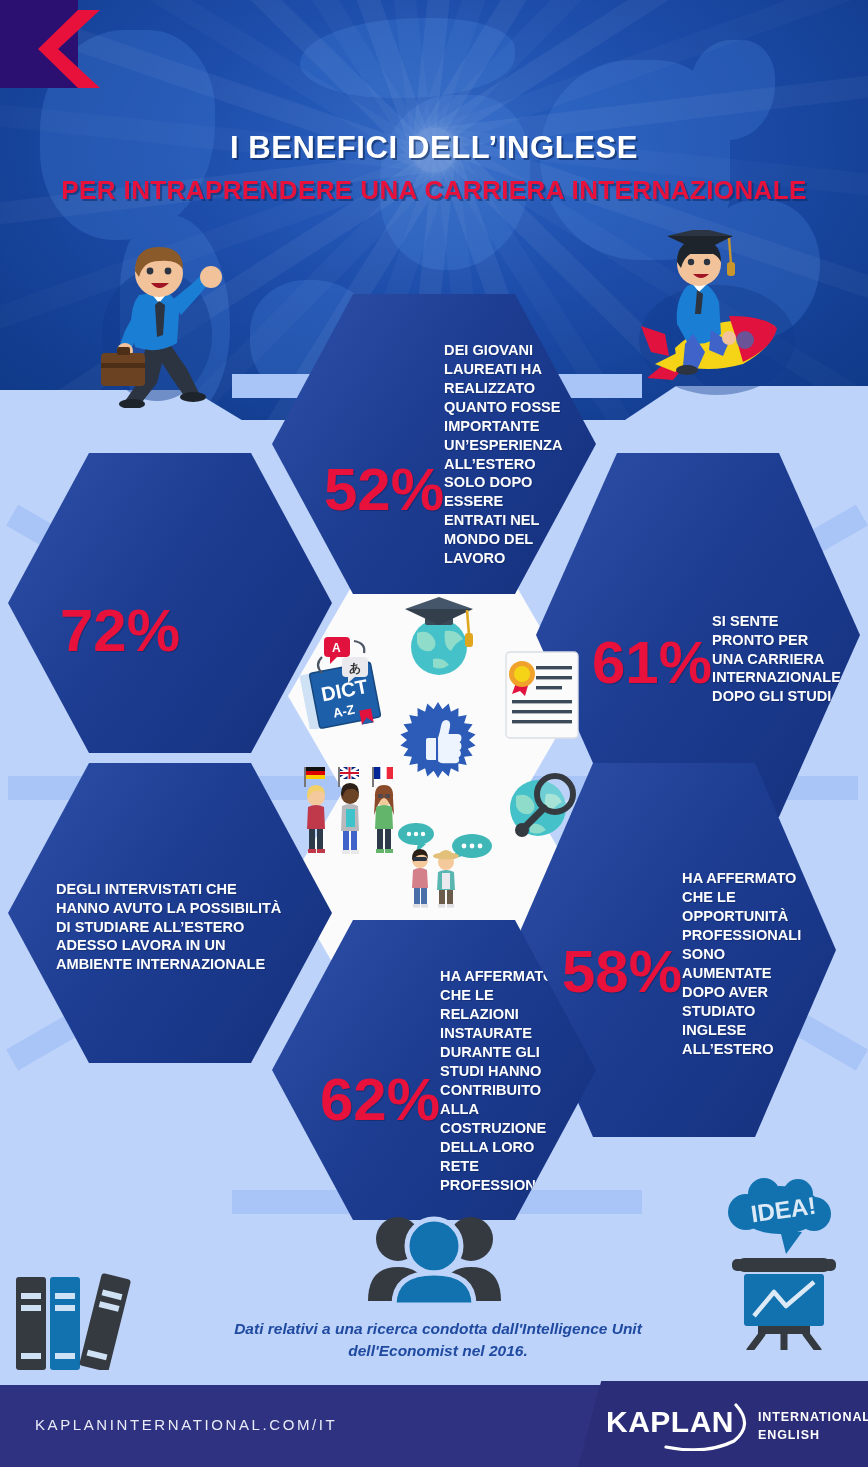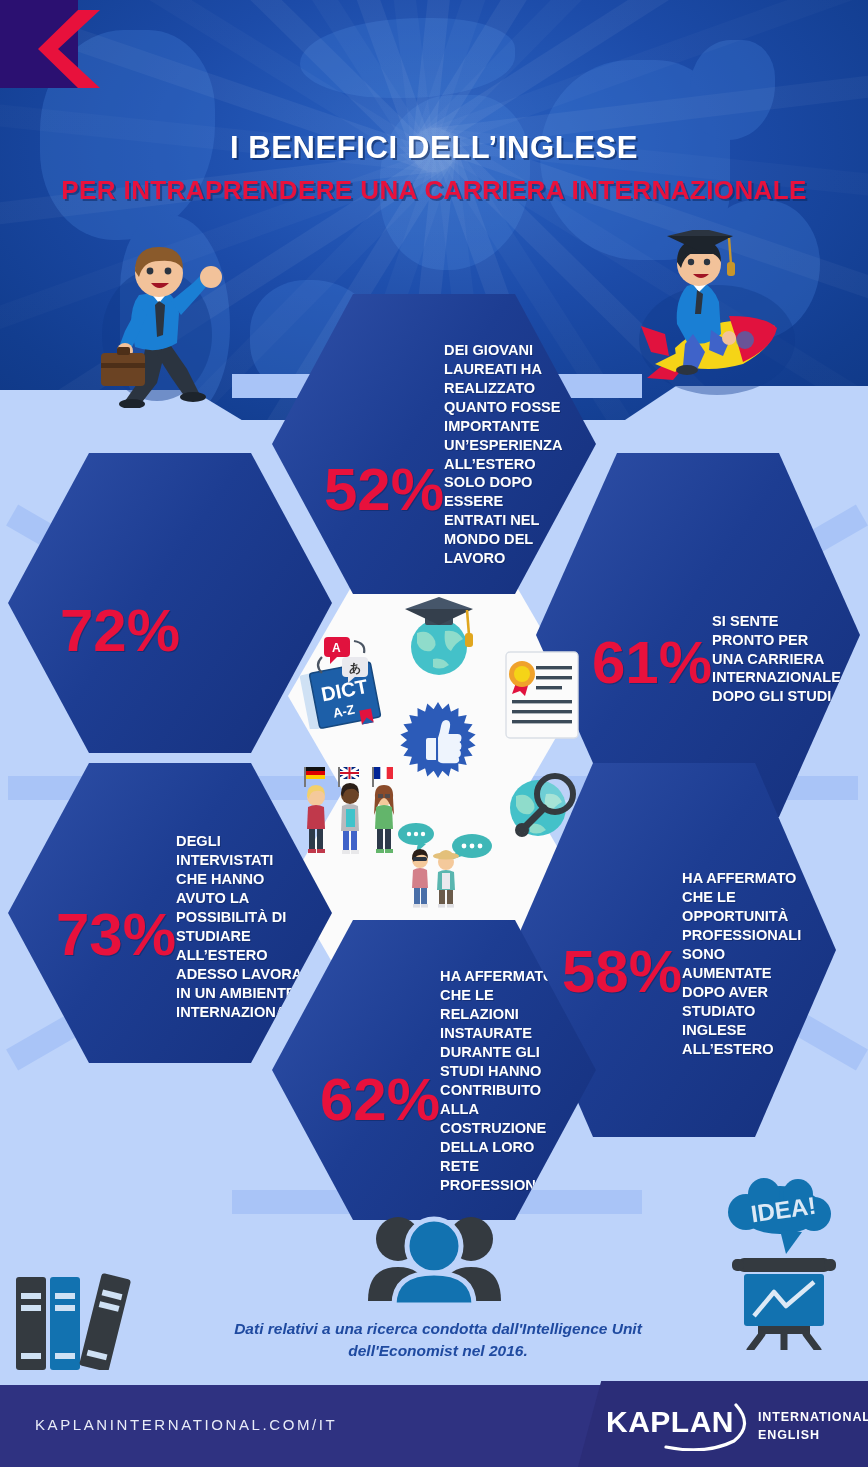--- a/index.html
+++ b/index.html
@@ -263,21 +263,20 @@
     <div class="hex filled" style="left:8px; top:73px; width:324px; height:300px; padding:0 52px;">
       <div class="pct" style="font-size:60px; margin-top:56px;">72%</div>
     </div>
 
     <div class="hex filled" style="left:536px; top:73px; width:324px; height:364px; padding:0 56px;">
       <div class="pct" style="font-size:60px; margin-top:56px;">61%</div>
       <div class="body" style="font-size:14.6px; margin-top:48px;">SI SENTE PRONTO PER UNA CARRIERA INTERNAZIONALE DOPO GLI STUDI</div>
     </div>
 
     <div class="hex filled" style="left:8px; top:383px; width:324px; height:300px; padding:0 48px;">
-      <div class="pct" style="font-size:60px; margin-top:44px;">73%</div>
       <div class="body" style="font-size:14.6px; margin-top:28px;">DEGLI INTERVISTATI CHE HANNO AVUTO LA POSSIBILITÀ DI STUDIARE ALL’ESTERO ADESSO LAVORA IN UN AMBIENTE INTERNAZIONALE</div>
     </div>
 
     <div class="hex filled" style="left:512px; top:383px; width:324px; height:374px; padding:0 50px;">
       <div class="pct" style="font-size:60px; margin-top:44px;">58%</div>
       <div class="body" style="font-size:14.6px; margin-top:28px;">HA AFFERMATO CHE LE OPPORTUNITÀ PROFESSIONALI SONO AUMENTATE DOPO AVER STUDIATO INGLESE ALL’ESTERO</div>
     </div>
 
     <div class="hex filled" style="left:272px; top:540px; width:324px; height:300px; padding:0 48px;">
       <div class="pct" style="font-size:60px; margin-top:60px;">62%</div>

